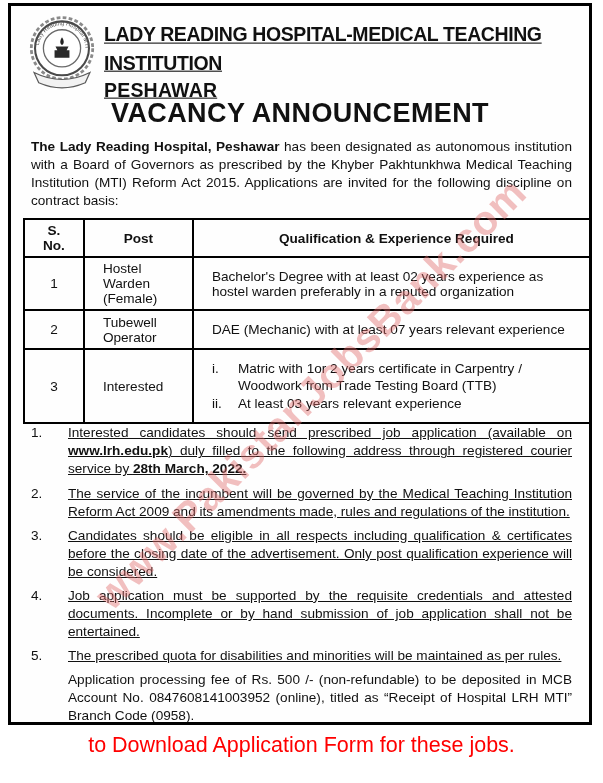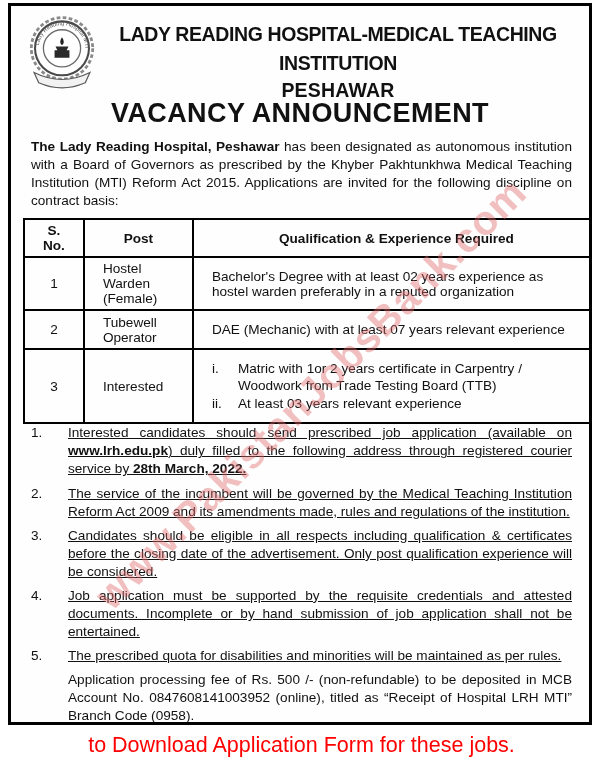--- a/index.html
+++ b/index.html
@@ -31,21 +31,21 @@
     font-size:41px;font-weight:bold;
     color:var(--watermark);
     opacity:.42;
     white-space:nowrap;
     z-index:5;pointer-events:none;
     letter-spacing:1px;
   }
   
   .masthead{display:flex;align-items:flex-start;margin-top:2px;height:80px;}
   .logo{width:80px;flex:none;margin-left:2px;}
-  .org{flex:1;text-align:center;padding-right:6px;}
+  .org{flex:1;padding-right:6px;text-decoration:underline;}
   .org-line1{
     font-size:19.5px;font-weight:800;letter-spacing:-0.4px;
     margin-top:9px;line-height:1.35;
     transform:scaleY(1.08);
   }
   .org-line2{
     font-size:19.5px;font-weight:800;letter-spacing:0.2px;
     margin-top:3px;transform:scaleY(1.08);
   }
   .vacancy-title{

